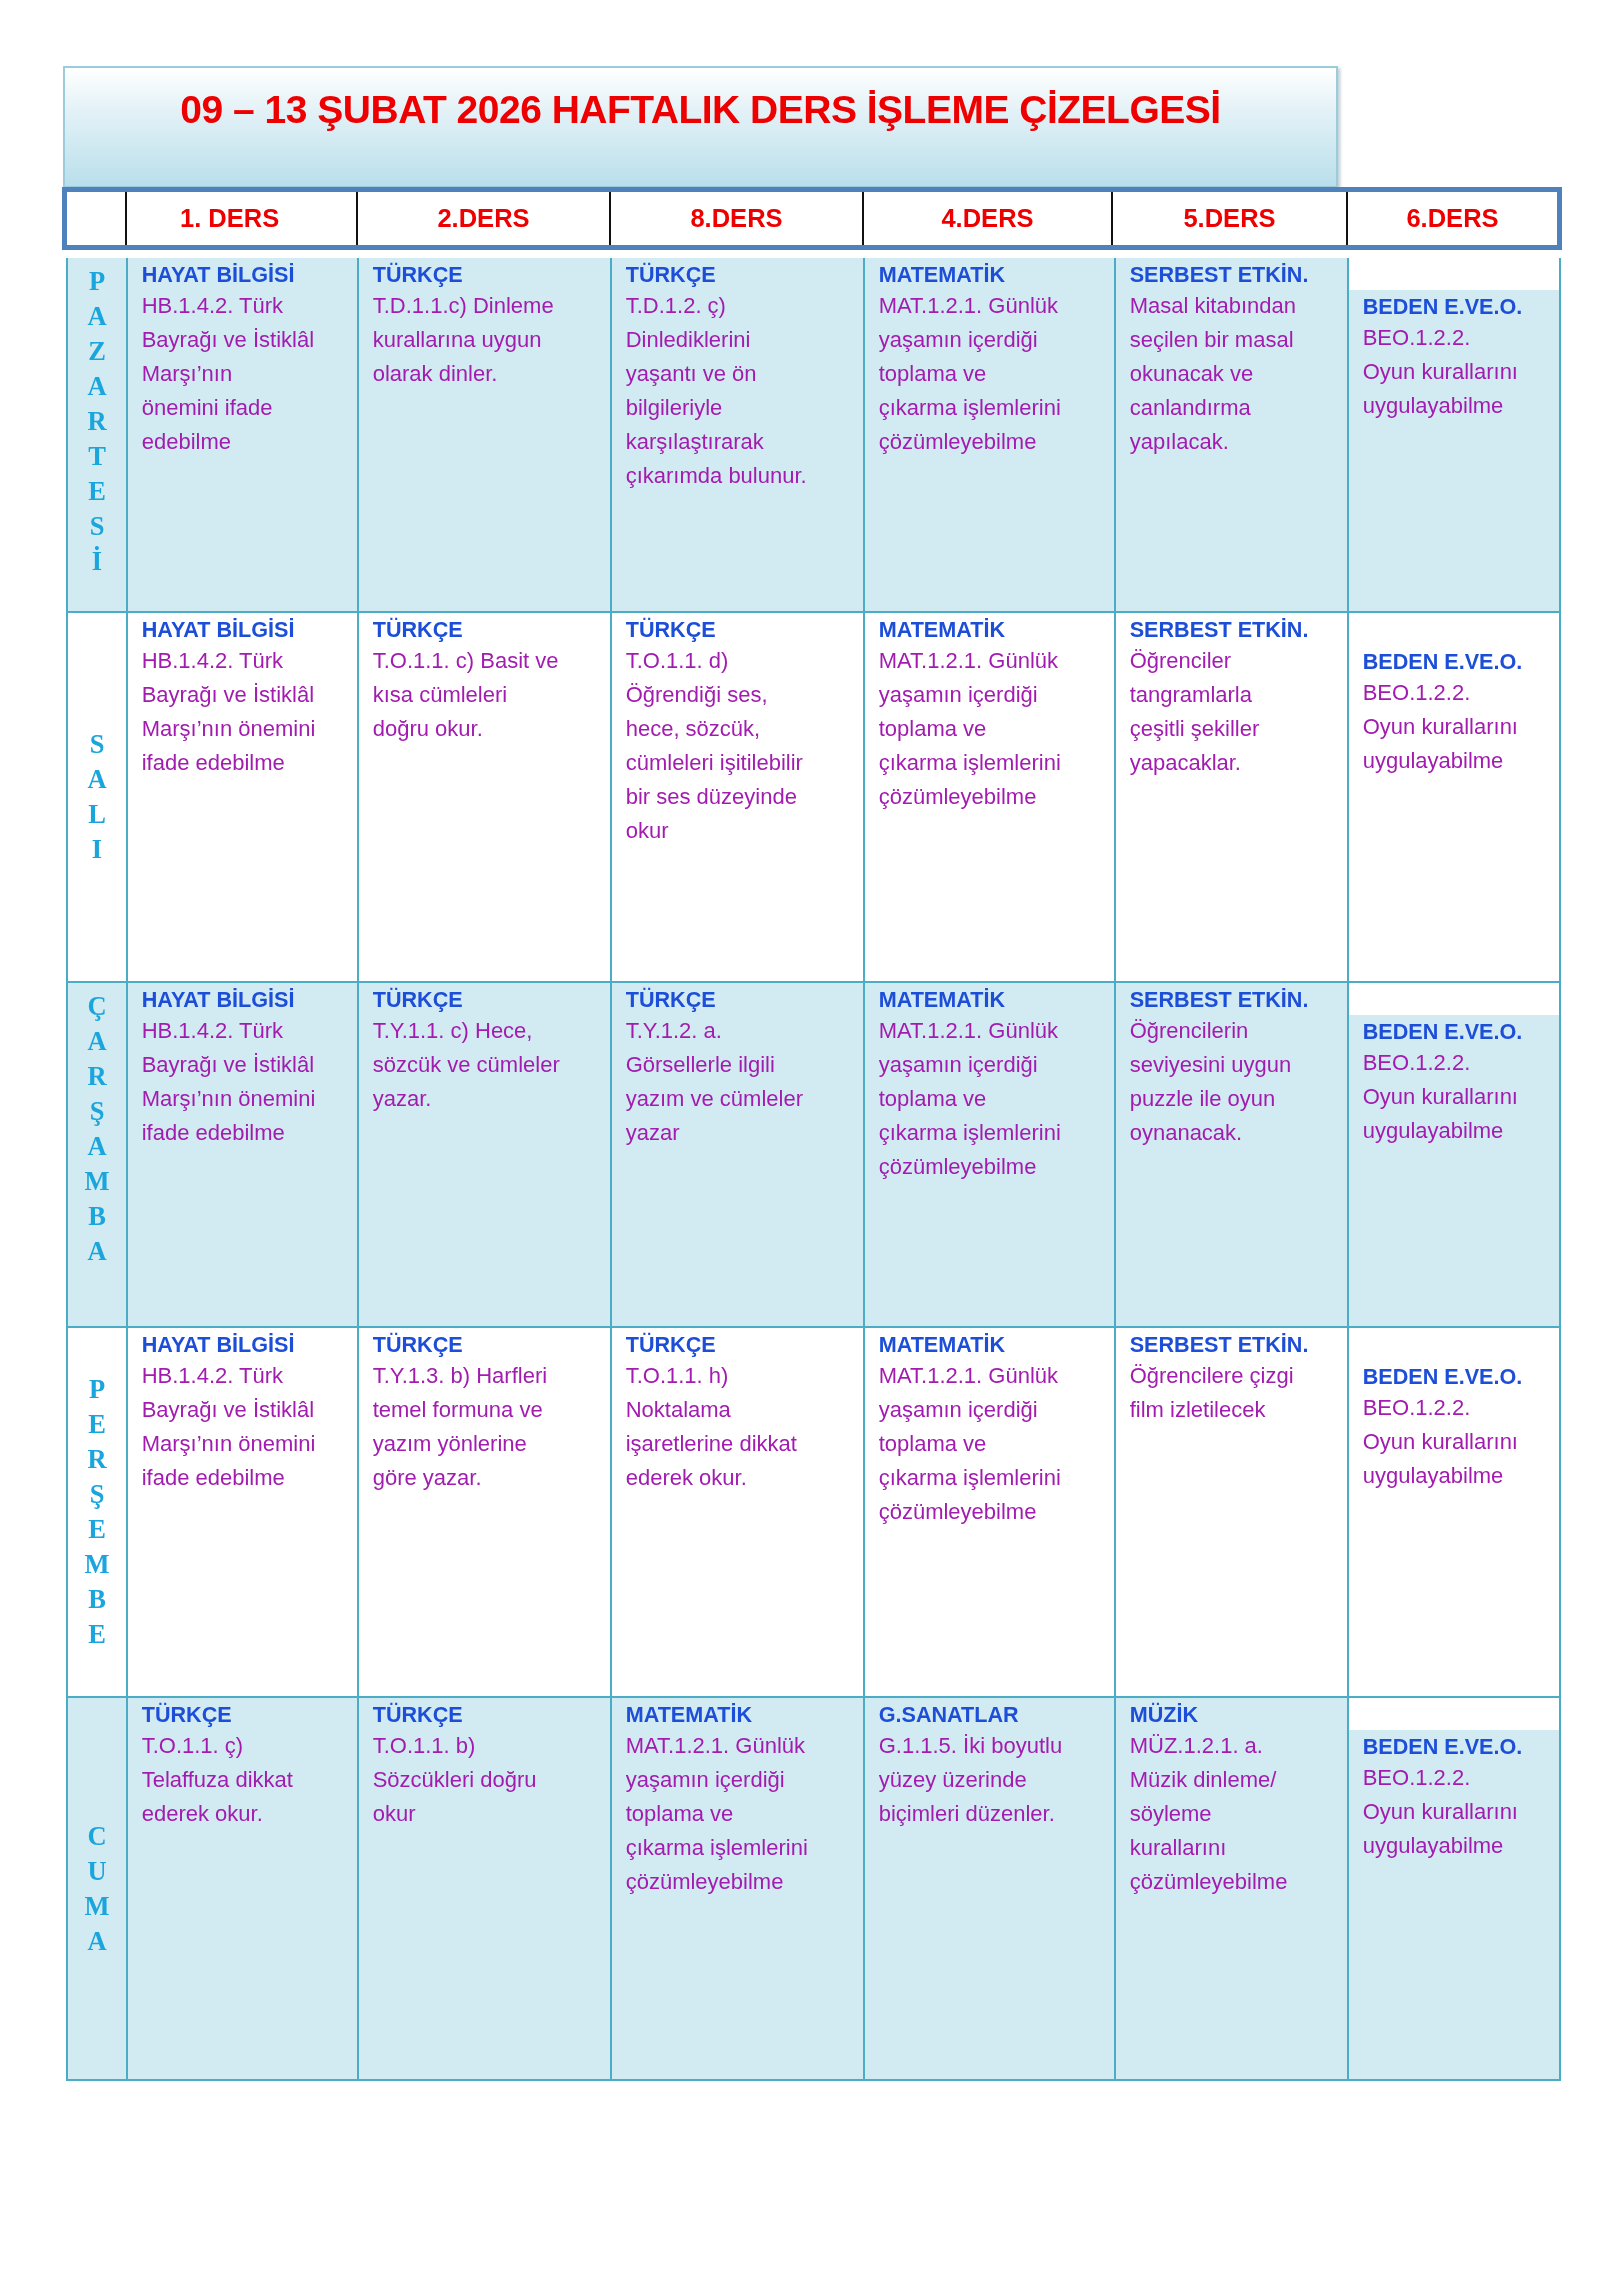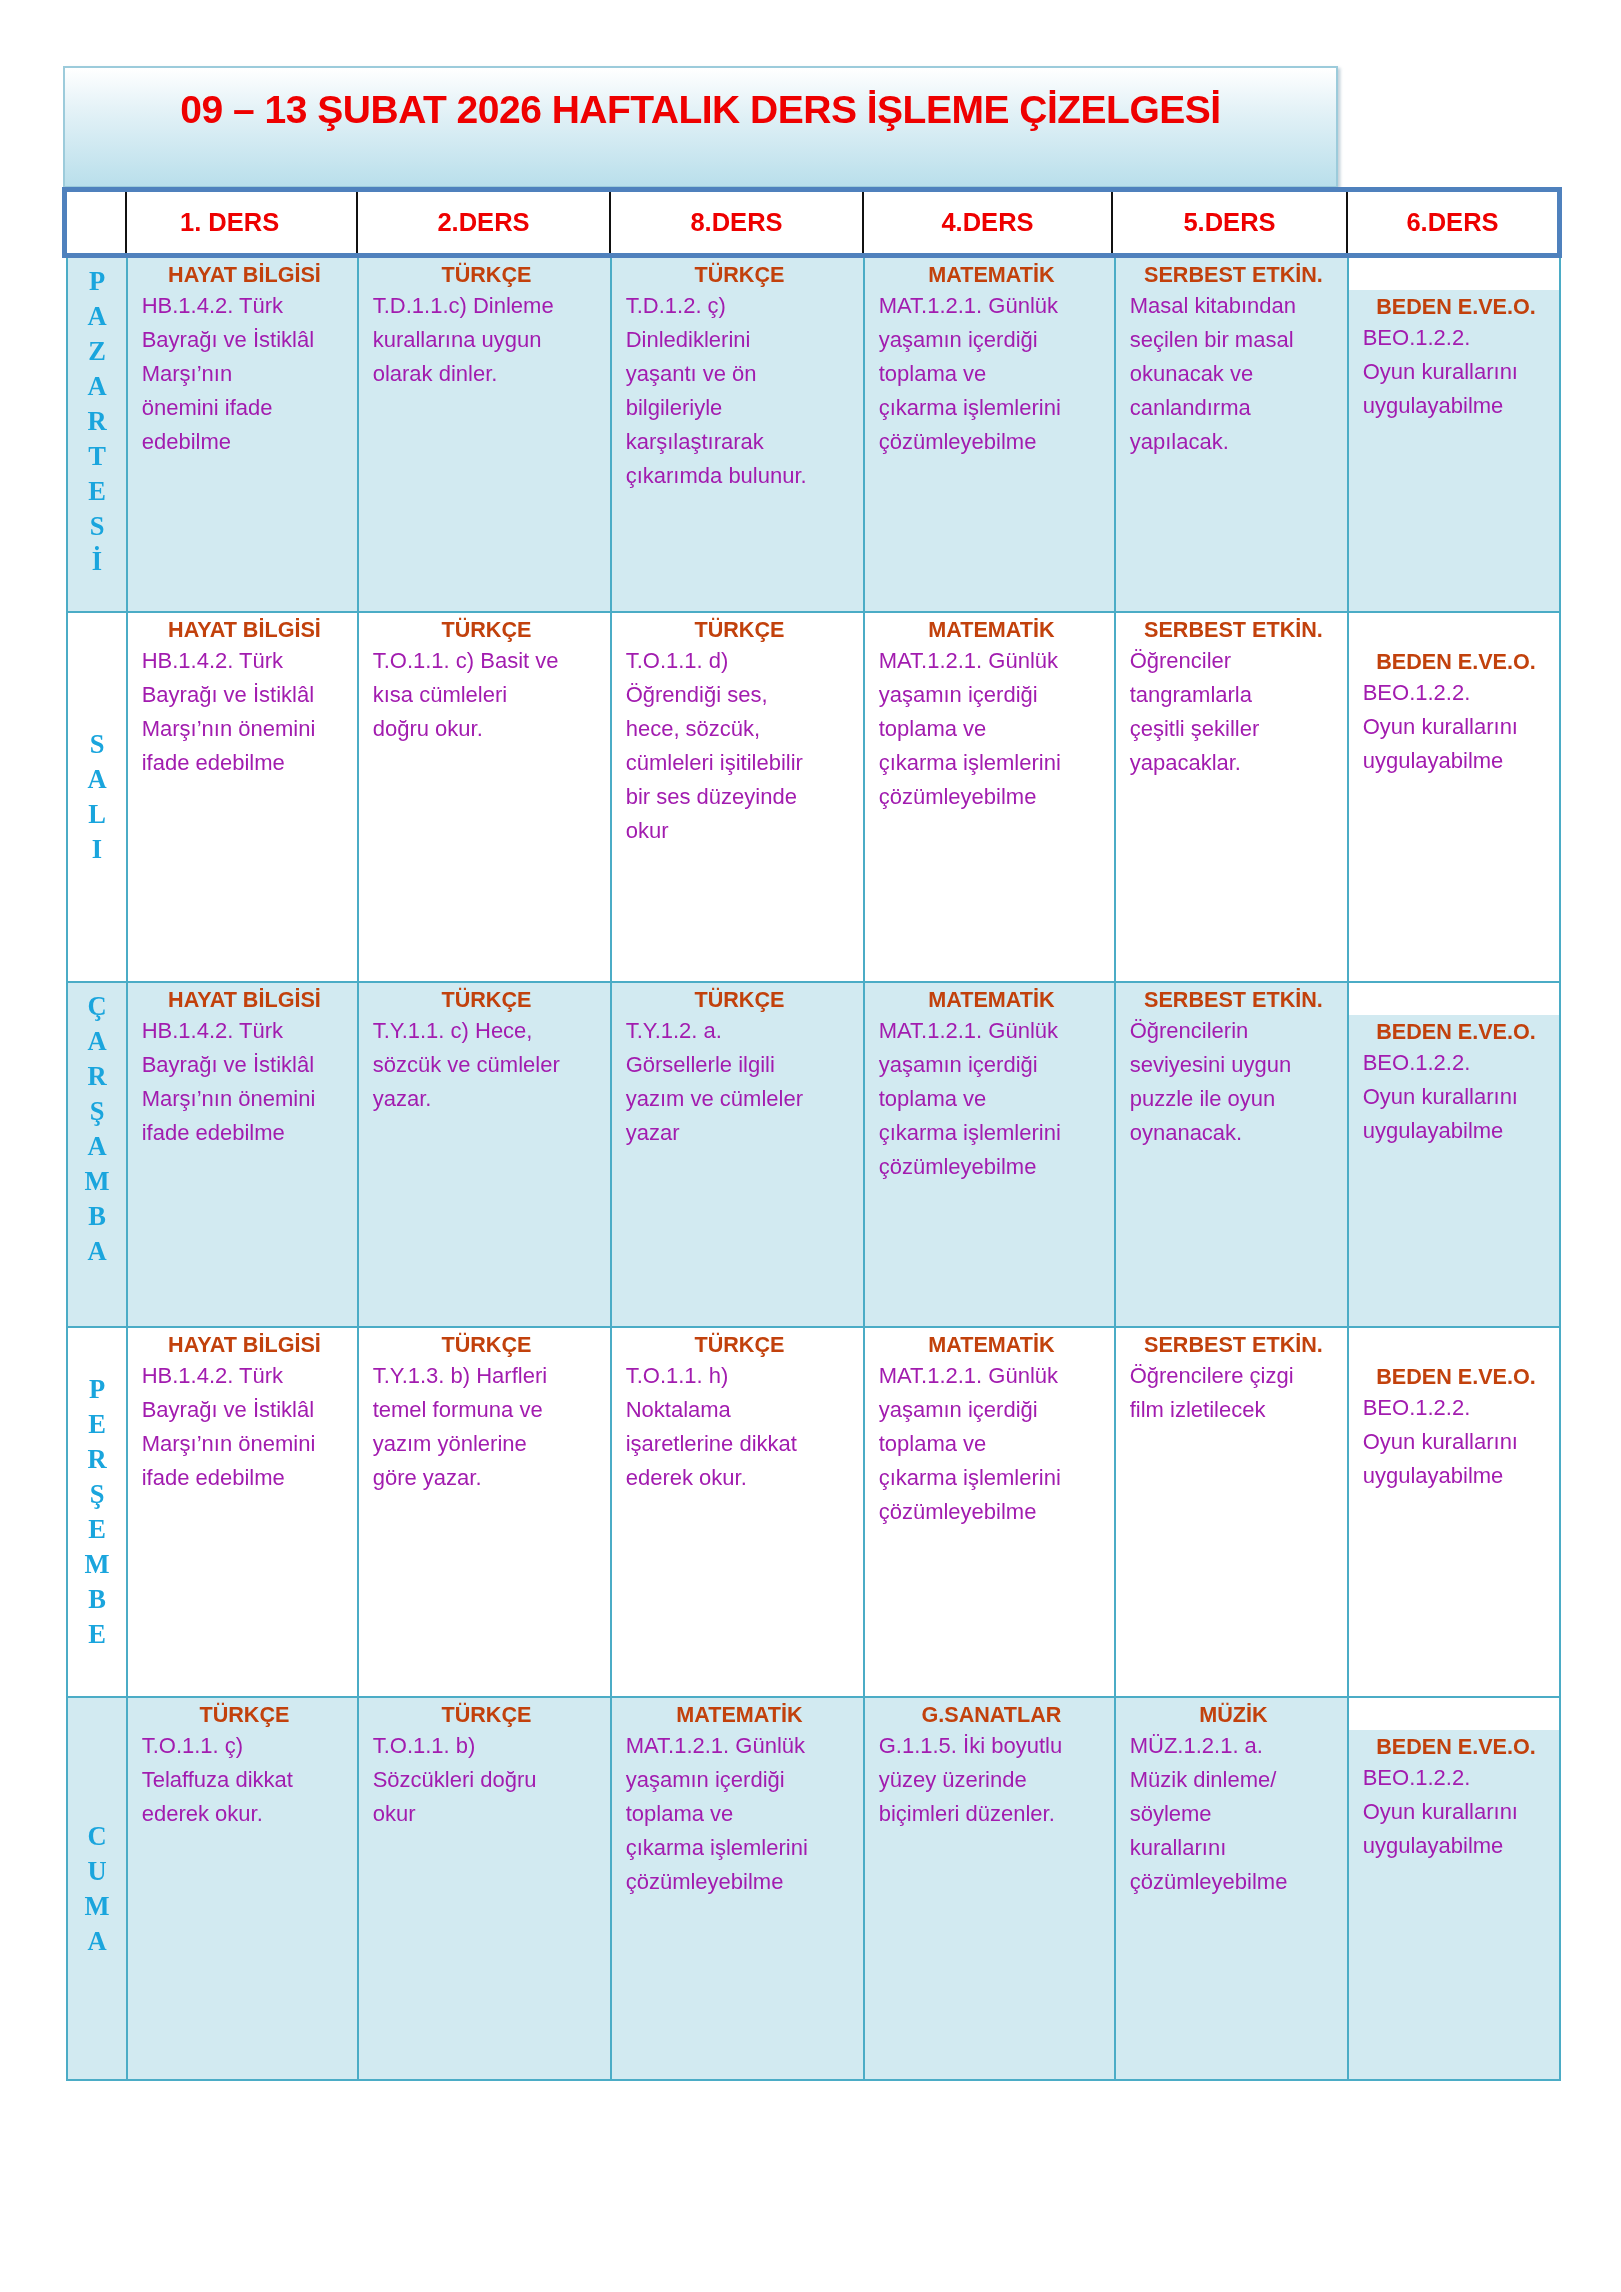--- a/index.html
+++ b/index.html
@@ -13,21 +13,21 @@
     box-sizing: border-box;
   }
   .title-text {
     position: absolute; left: 0; right: 0; top: 19.6px;
     text-align: center; color: #ee0000; font-weight: bold;
     font-size: 39px; letter-spacing: -0.5px;
     font-family: "Liberation Sans", sans-serif;
   }
 
   .header-row {
-    position: absolute; left: 62px; top: 187px; width: 1500px; height: 71px;
+    position: absolute; left: 62px; top: 187px; width: 1500px; height: 63px;
     background: #ffffff; border: 5.9px solid #4f81bd; box-sizing: border-box;
     display: grid;
     grid-template-columns: 58px 231px 253px 253px 249px 235px 1fr;
   }
   .hcell {
     border-left: 2px solid #111; display: flex; align-items: center; justify-content: center;
     color: #ee0000; font-weight: bold; font-size: 25.5px; font-family: "Liberation Sans", sans-serif;
   }
   .hcell:first-child { border-left: none; }
   .hcell.left1 { justify-content: flex-start; padding-left: 53px; }
@@ -50,21 +50,21 @@
 
   .day {
     display: flex; flex-direction: column; justify-content: center; align-items: center;
     padding: 0; color: #1aa5dd; font-family: "Liberation Serif", serif; font-weight: bold;
     font-size: 26.5px; line-height: 35px;
   }
   .day.top2 { justify-content: flex-start; padding-top: 5.9px; }
   .day span { display: block; }
 
   .subject {
-    display: block; text-align: center; color: #c2410c; font-weight: bold;
+    display: block; text-align: left; color: #1d4ed8; font-weight: bold;
     font-size: 21.6px; line-height: 25.5px; margin-bottom: 2px;
   }
   .desc {
     display: block; color: #a21caf; font-weight: normal; font-size: 22px; line-height: 34px;
     white-space: pre-line;
   }
 </style>
 </head>
 <body>
 

